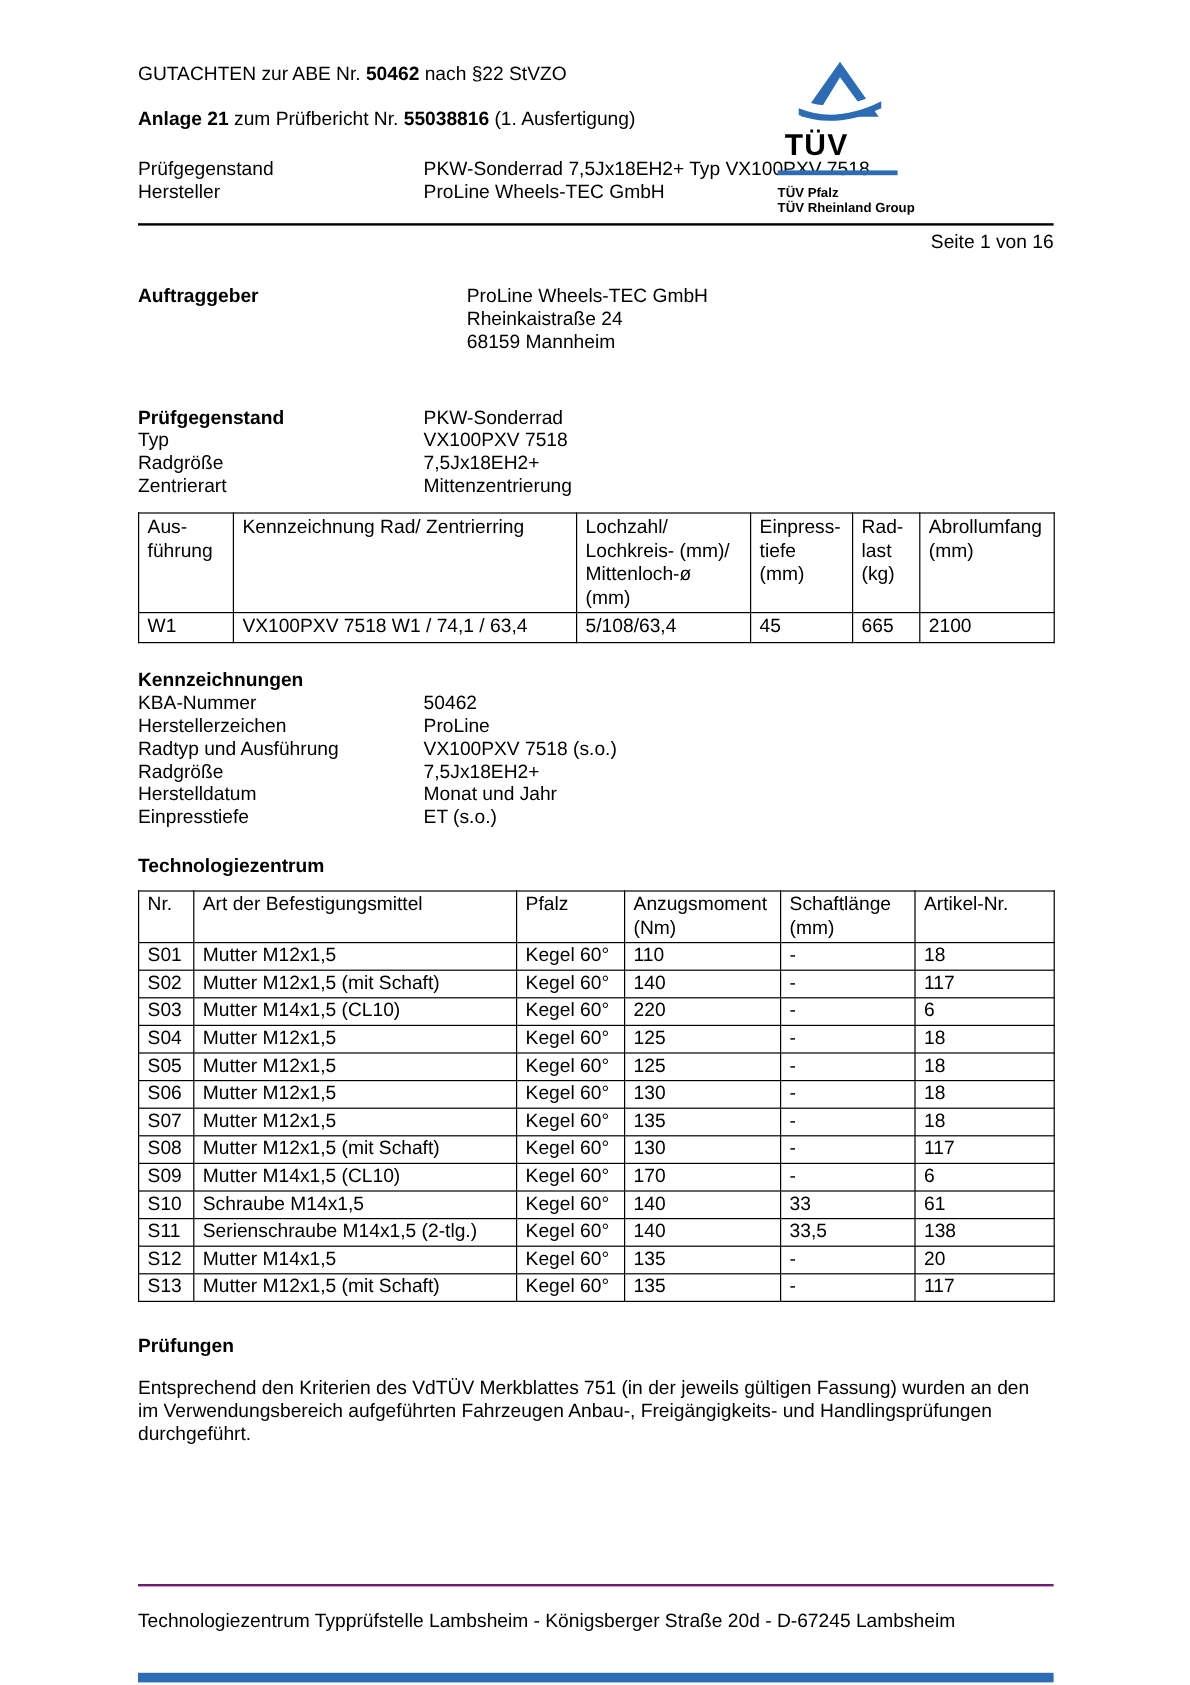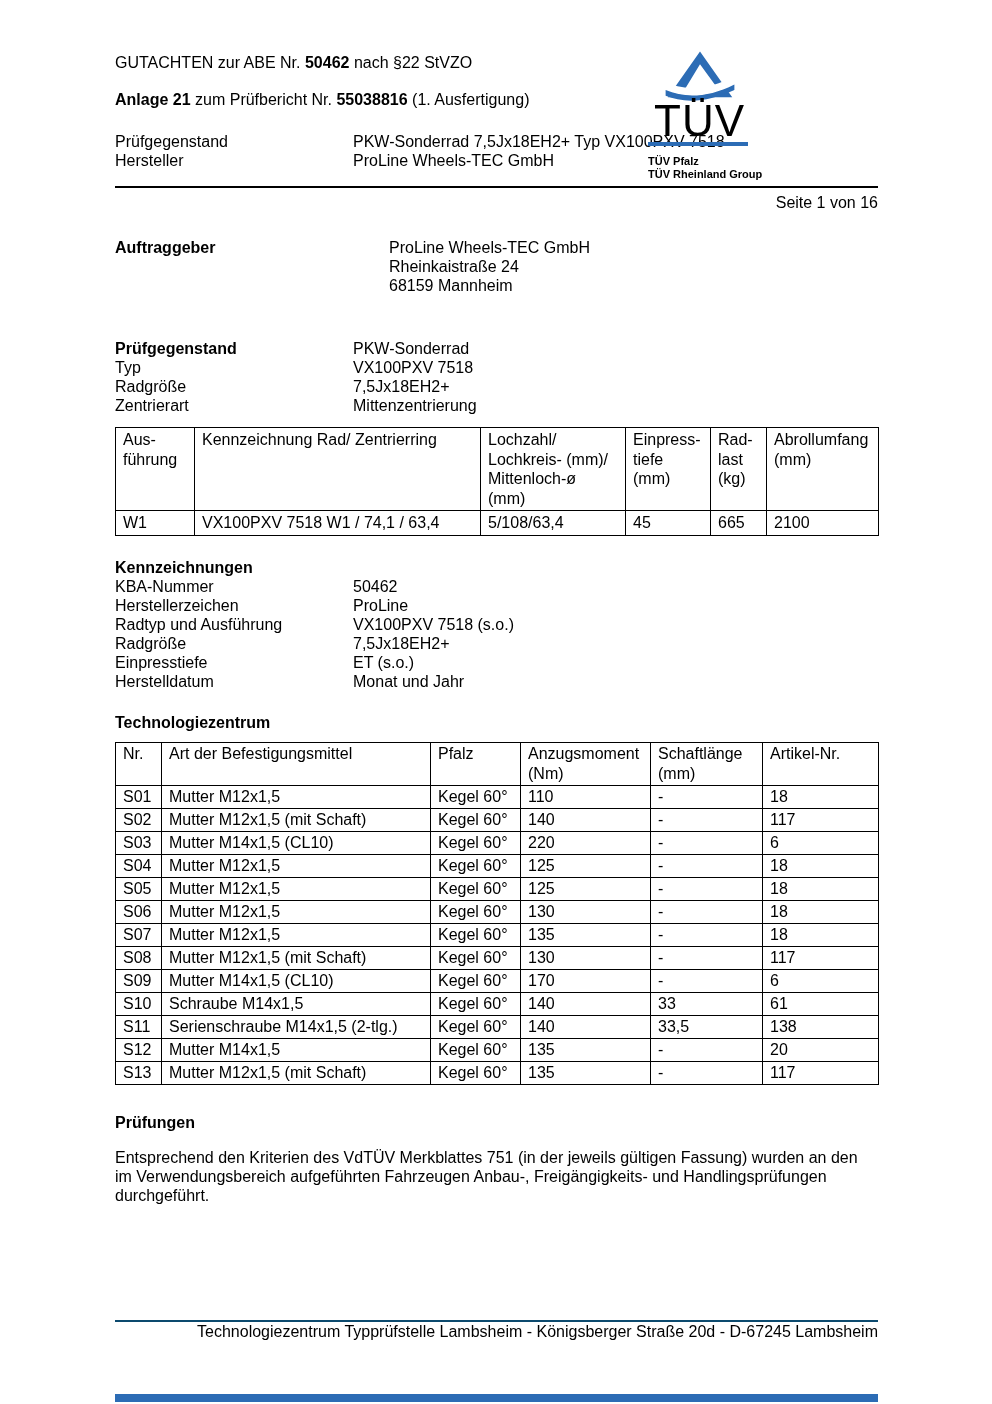--- a/index.html
+++ b/index.html
@@ -18,21 +18,21 @@
   .bold { font-weight:bold; }
   .meta-block { margin-top:23px; }
   .meta-row { display:flex; }
   .meta-row .lbl { width:238px; flex:none; }
   .top-rule { margin-top:16px; border-top:2px solid #000; }
   .page-num { margin-top:5px; text-align:right; }
 
   
   .logo { position:absolute; left:648px; top:50px; width:115px; }
   .logo-tri { display:block; margin-left:16px; }
-  .logo-word { font-size:44px; line-height:36px; font-weight:normal; letter-spacing:1px; margin-top:0; margin-left:6px; }
+  .logo-word { font-size:25px; line-height:36px; font-weight:bold; letter-spacing:1px; margin-top:0; margin-left:6px; }
   .logo-rule { height:4px; width:100px; margin-top:3px; }
   .logo-sub { margin-top:9px; font-size:11px; line-height:13px; font-weight:bold; }
   .client-block { margin-top:26px; display:flex;gap:36px; }
   .client-block .lbl { width:238px; flex:none; font-weight:bold; }
   .kv-block { }
   .kv-row { display:flex; }
   .kv-row .lbl { width:238px; flex:none; }
   .testobj-block { margin-top:44px; }
   .markings-block { margin-top:22px; }
   .markings-heading, .fasteners-heading, .tests-heading { font-weight:bold; }
@@ -48,21 +48,21 @@
   .fasteners-block { margin-top:22px; }
   .fasteners-table { margin-top:10px; }
   .fasteners-table th { line-height:20px; }
 
   
   .tests-block { margin-top:28px; }
   .tests-para { margin-top:16px; }
 
   
   .footer { position:absolute; left:115px; top:1320px; width:763px;
-            border-top:2px solid #0c4a6e; text-align:right; padding-top:0; }
+            border-top:2px solid #701a75; text-align:left; padding-top:20px; }
   .bottom-bar { position:absolute; left:115px; top:1394px; width:763px; height:8px; }
 </style>
 </head>
 <body>
 
 <div class="content">
 
   <div class="h-line1"><span>GUTACHTEN zur ABE Nr. </span><span class="bold">50462</span><span> nach §22 StVZO</span></div>
 
   <div class="h-line2"><span class="bold">Anlage 21</span><span> zum Prüfbericht Nr. </span><span class="bold">55038816</span><span> (1. Ausfertigung)</span></div>
@@ -162,26 +162,26 @@
     </div>
     <div class="kv-row">
       <span class="lbl">Radtyp und Ausführung</span>
       <span>VX100PXV 7518 (s.o.)</span>
     </div>
     <div class="kv-row">
       <span class="lbl">Radgröße</span>
       <span>7,5Jx18EH2+</span>
     </div>
     <div class="kv-row">
+      <span class="lbl">Herstelldatum</span>
+      <span>Monat und Jahr</span>
+    </div>
+    <div class="kv-row">
       <span class="lbl">Einpresstiefe</span>
       <span>ET (s.o.)</span>
-    </div>
-    <div class="kv-row">
-      <span class="lbl">Herstelldatum</span>
-      <span>Monat und Jahr</span>
     </div>
   </div>
 
   <div class="fasteners-block">
     <div class="fasteners-heading">Technologiezentrum</div>
     <table class="fasteners-table">
       <colgroup>
         <col style="width:46px">
           <col style="width:269px">
           <col style="width:90px">

